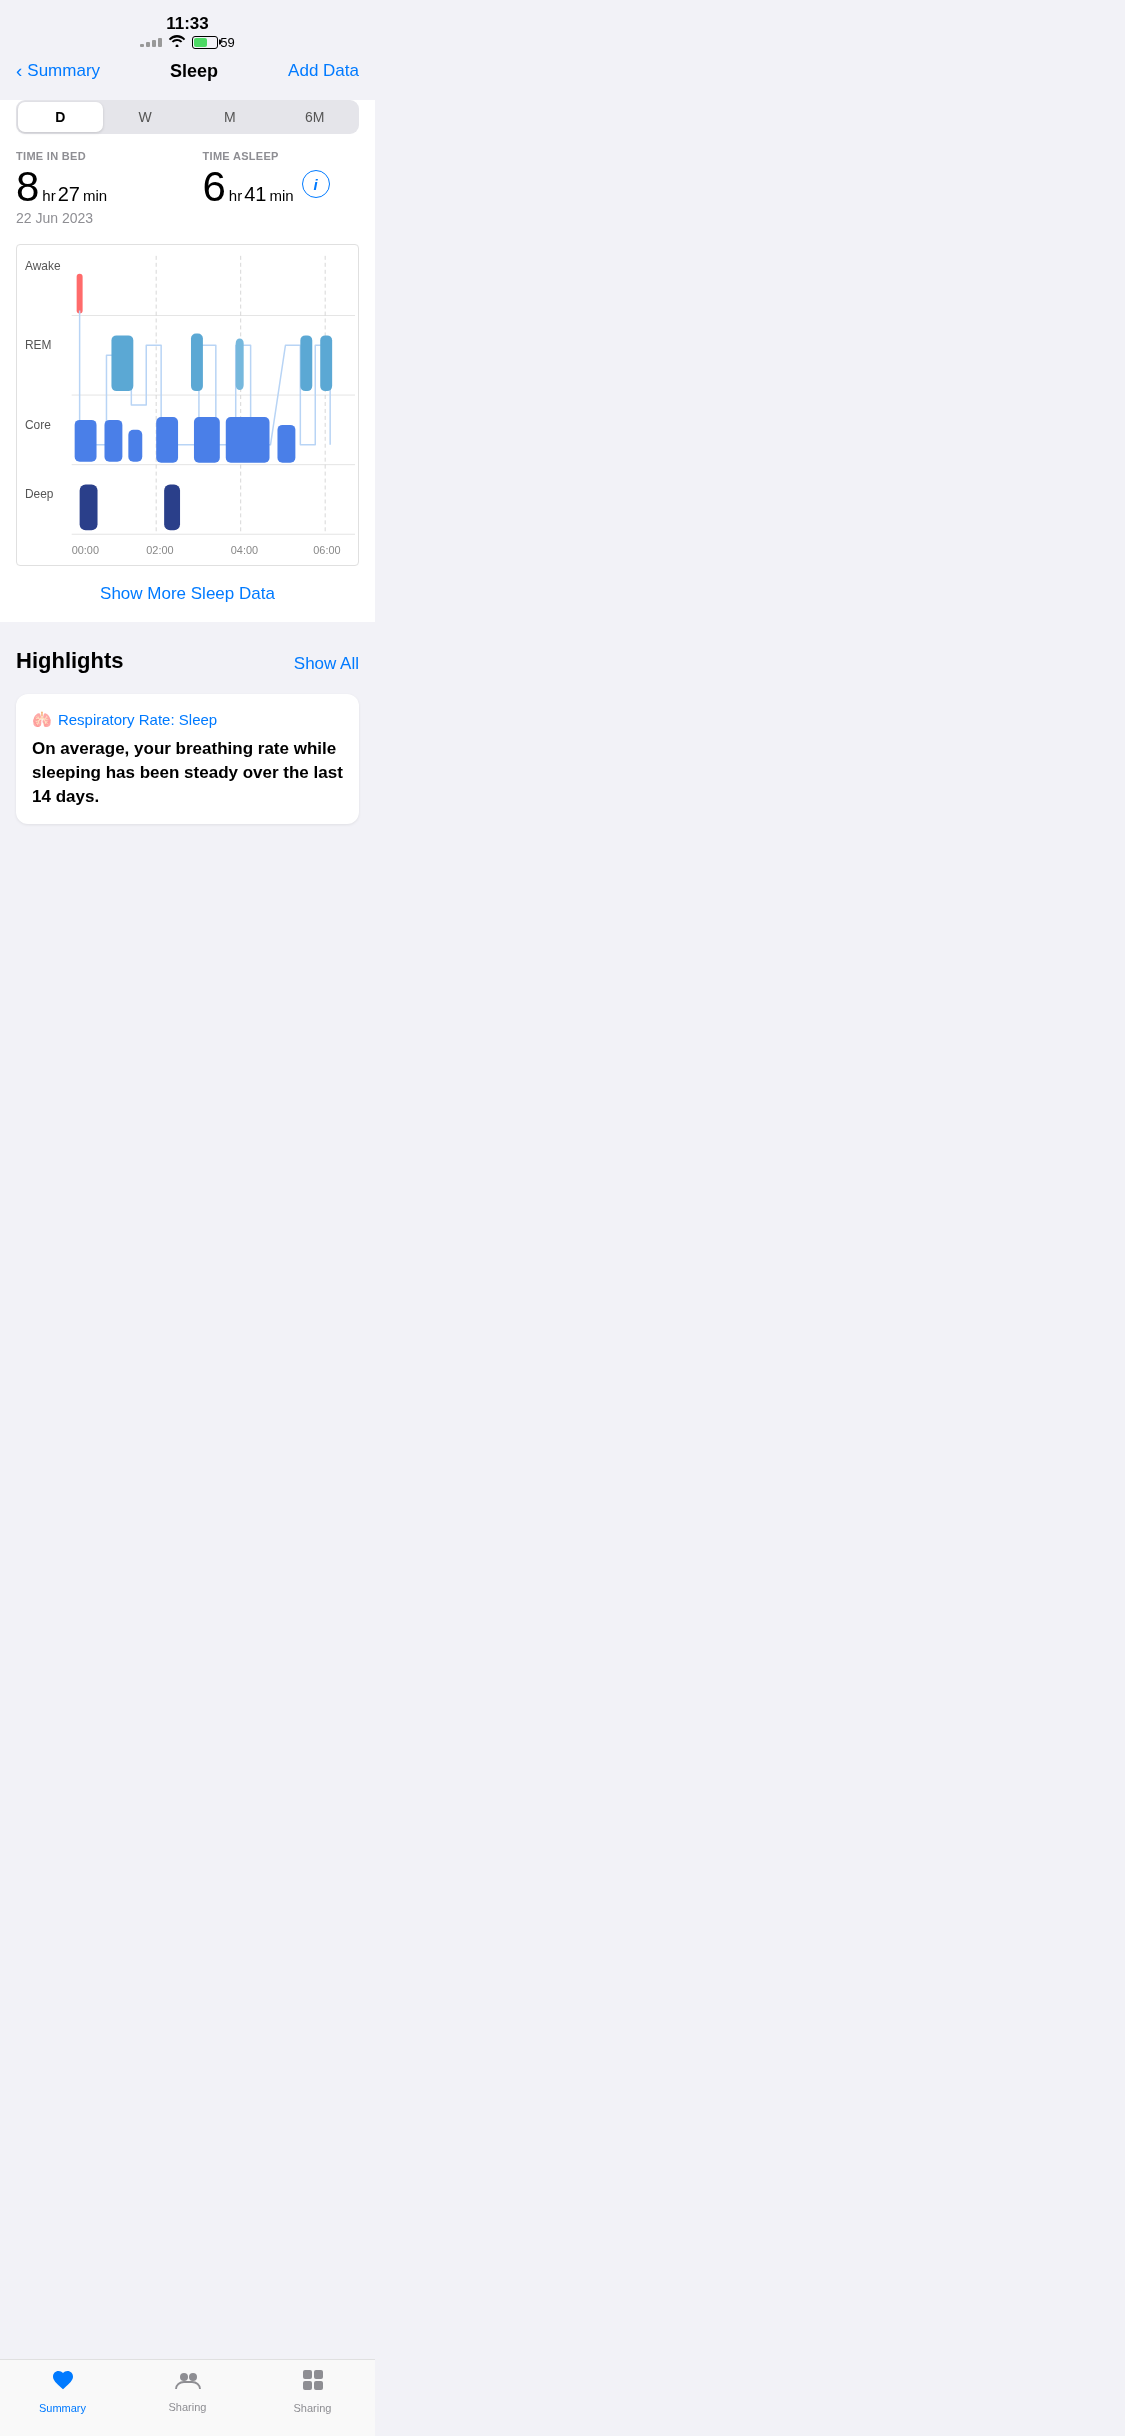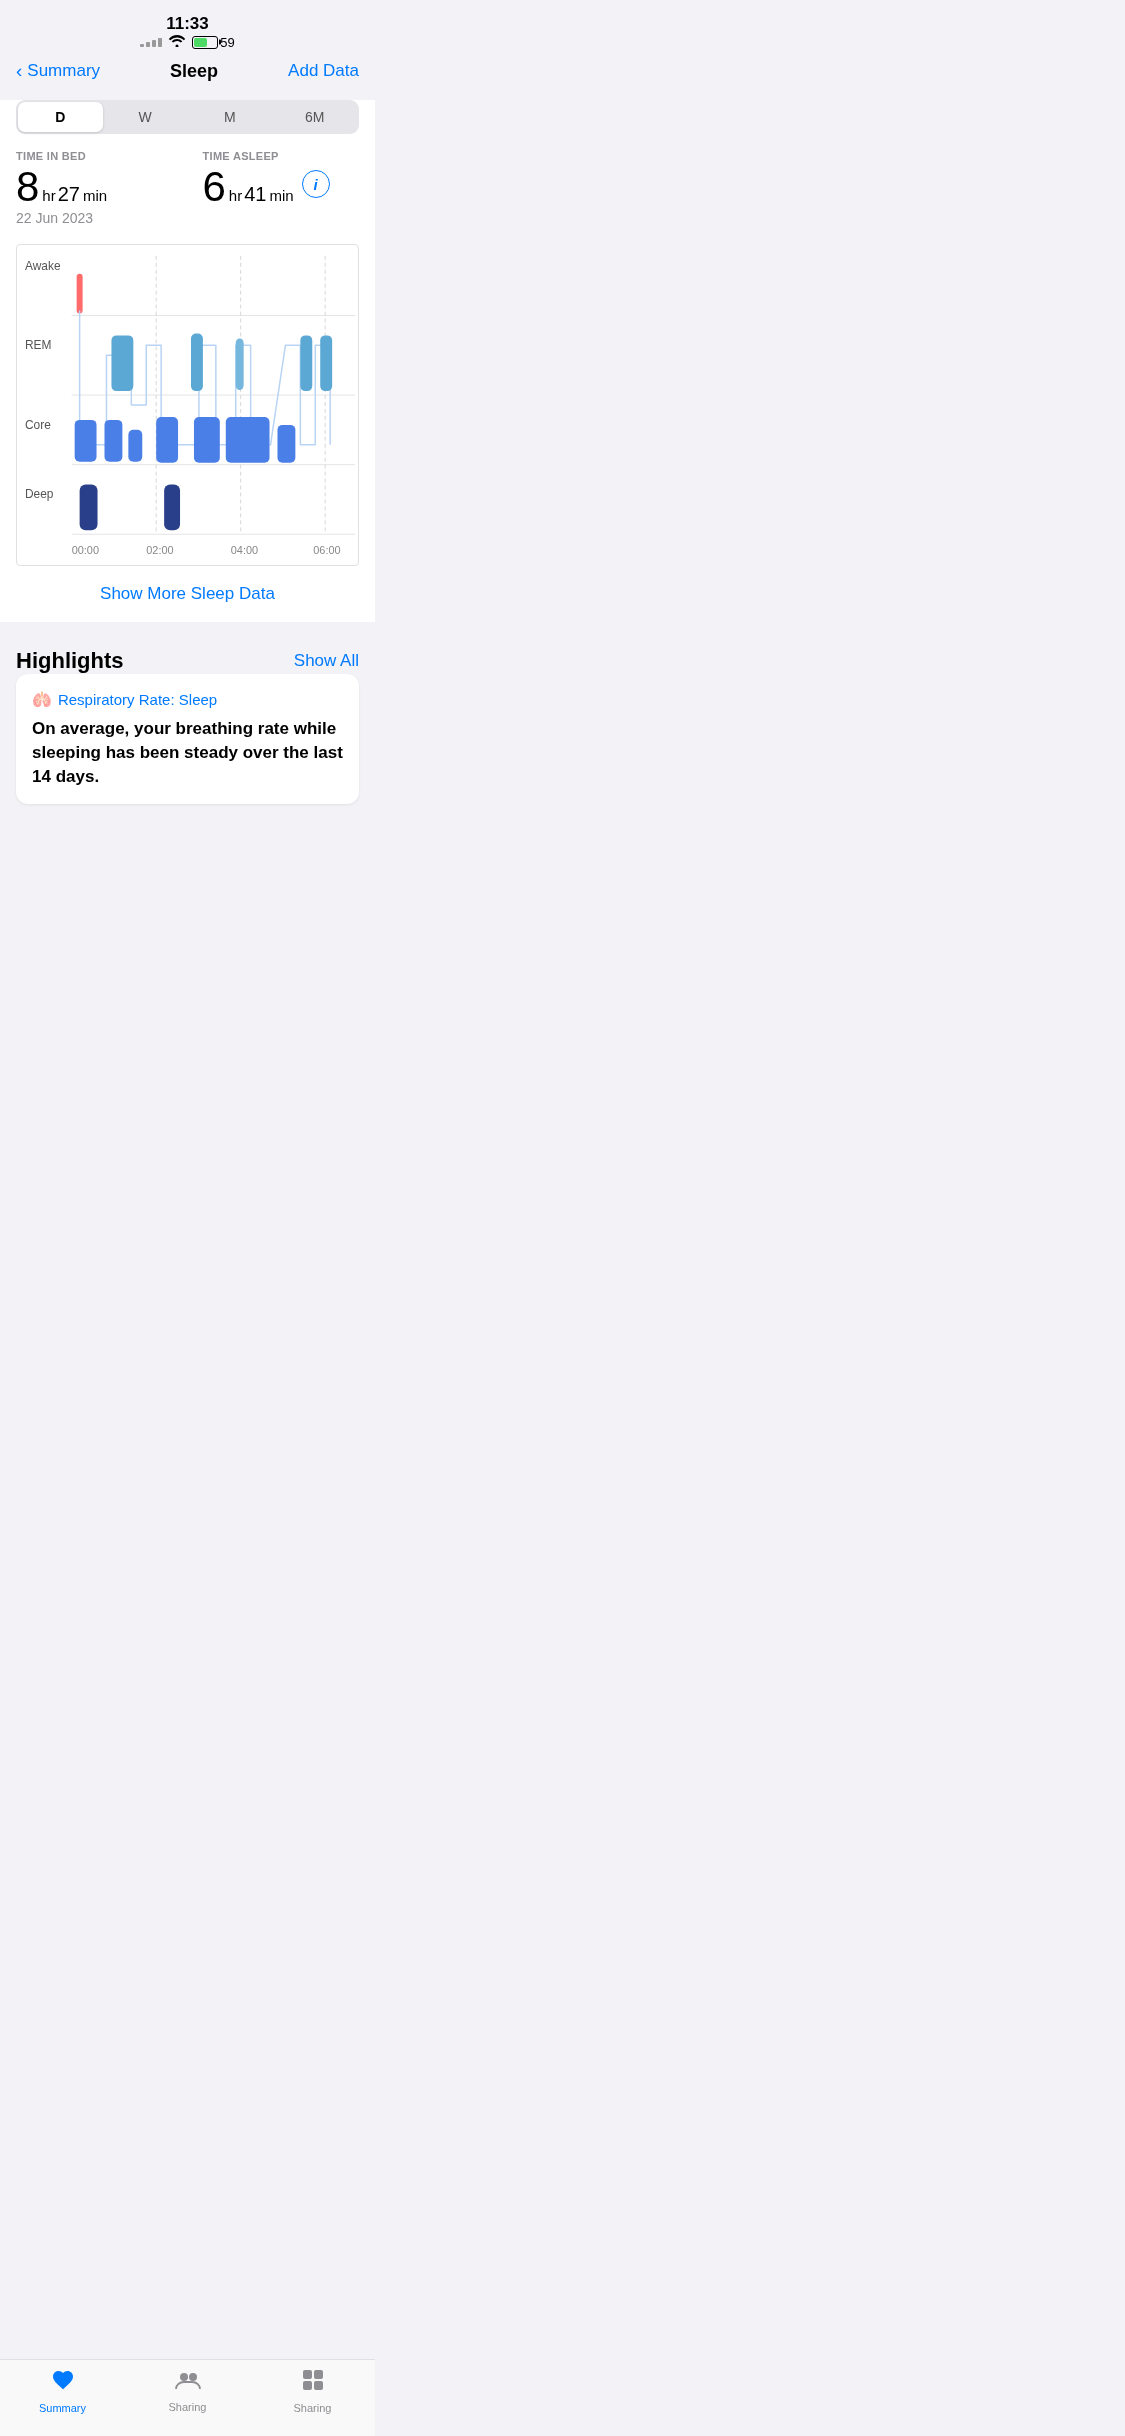--- a/index.html
+++ b/index.html
@@ -256,22 +256,22 @@
     }
 
     
     .highlights-section {
       background: #f2f2f7;
       padding: 16px 16px 12px;
     }
     .highlights-header {
       display: flex;
       justify-content: space-between;
-      align-items: center;
-      margin-bottom: 0;
+      align-items: flex-end;
+      margin-bottom: 20px;
     }
     .highlights-title {
       font-size: 22px;
       font-weight: 700;
       color: #000;
     }
     .show-all-link {
       color: #007aff;
       font-size: 17px;
       cursor: pointer;

